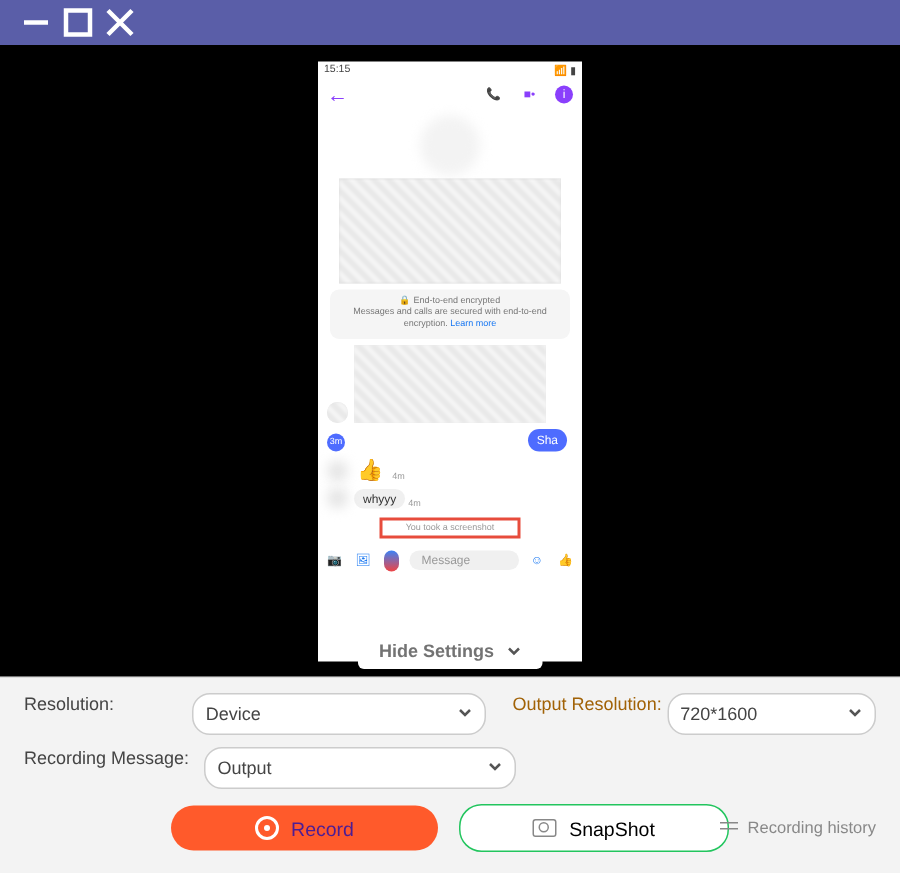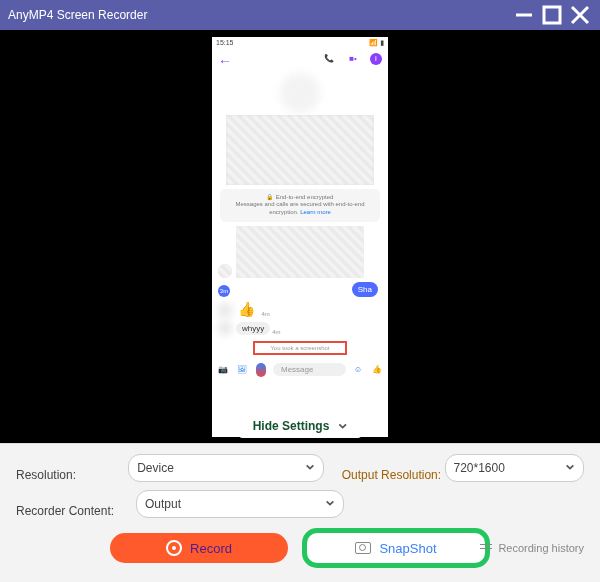--- a/index.html
+++ b/index.html
@@ -31,52 +31,51 @@
 .wideblk{height:52px;flex:1;background:#eee;margin-right:18px}
 .bubble{background:#4e6cff;color:#fff;border-radius:10px;padding:3px 6px;font-size:8px;margin-left:auto;margin-right:4px}
 .badge{width:12px;height:12px;border-radius:50%;background:#4e6cff;color:#fff;font-size:6px;display:flex;align-items:center;justify-content:center;margin-right:2px}
 .thumb{color:#1877f2;font-size:14px;margin-left:2px;margin-right:4px}
 .ts{color:#999;font-size:6px;margin-left:2px}
 .why{background:#f0f0f0;border-radius:10px;padding:2px 6px;font-size:8px;color:#333}
 .sshot{margin:6px auto 4px;width:90px;border:2px solid #e74c3c;text-align:center;font-size:6px;color:#999;padding:2px 0}
 .composer{height:22px;display:flex;align-items:center;padding:0 4px;gap:5px}
 .composer .cic{width:14px;height:14px;color:#1877f2;display:flex;align-items:center;justify-content:center}
 .composer .msginput{flex:1;background:#f0f0f0;border-radius:12px;padding:2px 8px;font-size:8px;color:#999}
-.hidebtn{position:absolute;left:50%;transform:translateX(-50%);bottom:5px;background:#fff;border-radius:4px;height:24px;padding:0 14px;display:flex;align-items:center;font-size:12px;font-weight:600;color:#14532d;cursor:pointer;gap:8px}
+.hidebtn{position:absolute;left:50%;transform:translateX(-50%);bottom:5px;background:#fff;border-radius:4px;height:24px;padding:0 14px;display:flex;align-items:center;font-size:12px;font-weight:600;color:#737373;cursor:pointer;gap:8px}
 .settings{background:#f3f3f3;padding:10px 16px 14px;border-top:1px solid #ddd}
-.srow{display:flex;align-items:flex-end;margin-bottom:8px}
+.srow{display:flex;align-items:flex-start;margin-bottom:8px}
 .slabel{width:120px;font-size:12px;color:#444}
 .sel{height:26px;border:1px solid #ccc;border-radius:12px;background:#fff;display:flex;align-items:center;padding:0 8px;font-size:12px;color:#444;cursor:pointer;position:relative;min-width:0}
 .sel .chev{margin-left:auto;padding-left:6px}
 .sel1{width:190px}
 .slabel2{width:110px;margin-left:18px;font-size:12px;color:#a16207}
 .sel2{width:130px}
 .btnrow{display:flex;align-items:center;margin-top:10px;justify-content:center;gap:14px;position:relative}
 .btn{height:30px;border-radius:15px;display:flex;align-items:center;justify-content:center;gap:8px;font-size:13px;cursor:pointer;padding:0 24px}
 .rec{background:#ff5a2b;color:#4c1d95;min-width:130px}
 .recdot{width:12px;height:12px;border-radius:50%;border:2px solid #fff;display:flex;align-items:center;justify-content:center}
 .recdot::after{content:"";width:4px;height:4px;border-radius:50%;background:#fff}
-.snap{background:#fff;border:5px solid #22c55e;color:#3b82f6;min-width:130px}
+.snap{background:#fff;border:1px solid #22c55e;color:#000000;min-width:130px}
 .snapic{width:14px;height:10px;border:1.5px solid #888;border-radius:2px;position:relative}
 .snapic::before{content:"";position:absolute;width:5px;height:5px;border:1.5px solid #888;border-radius:50%;left:3px;top:1px}
 .hist{position:absolute;right:0;display:flex;gap:6px;color:#888;font-size:11px;cursor:pointer}
 .listic{width:12px;height:10px;position:relative}
 .listic::before,.listic::after{content:"";position:absolute;left:0;right:0;height:1px;background:#888}
 .listic::before{top:2px}
 .listic::after{top:6px}
 .mic{width:10px;height:14px;background:linear-gradient(#3b82f6,#ef4444);border-radius:5px}
 .chev svg,.hidebtn svg{width:10px;height:10px;stroke:#555;stroke-width:2;fill:none}
 </style>
 </head>
 <body>
 
 <div class="app">
 
   <div class="titlebar">
-    <span class="title">AnyMP4 Screen Recorder</span>
     <div class="wbtn">
         <svg viewBox="0 0 12 12">
           <path d="M2 6h8"></path>
         </svg>
       </div>
     <div class="wbtn">
         <svg viewBox="0 0 12 12">
           <path d="M2 2h8v8H2z"></path>
         </svg>
       </div>
@@ -160,21 +159,21 @@
       </div>
       <span class="slabel2">Output Resolution:</span>
       <div class="sel sel2">
         <span>720*1600</span>
         <span class="chev"><svg viewBox="0 0 12 12">
               <path d="M2 4l4 4 4-4"></path>
             </svg></span>
       </div>
     </div>
     <div class="srow">
-      <span class="slabel">Recorder Content:</span>
+      <span class="slabel">Recording Message:</span>
       <div class="sel sel1">
         <span>Output</span>
         <span class="chev"><svg viewBox="0 0 12 12">
               <path d="M2 4l4 4 4-4"></path>
             </svg></span>
       </div>
     </div>
     <div class="btnrow">
       <div class="btn rec">
         <span class="recdot"></span>

